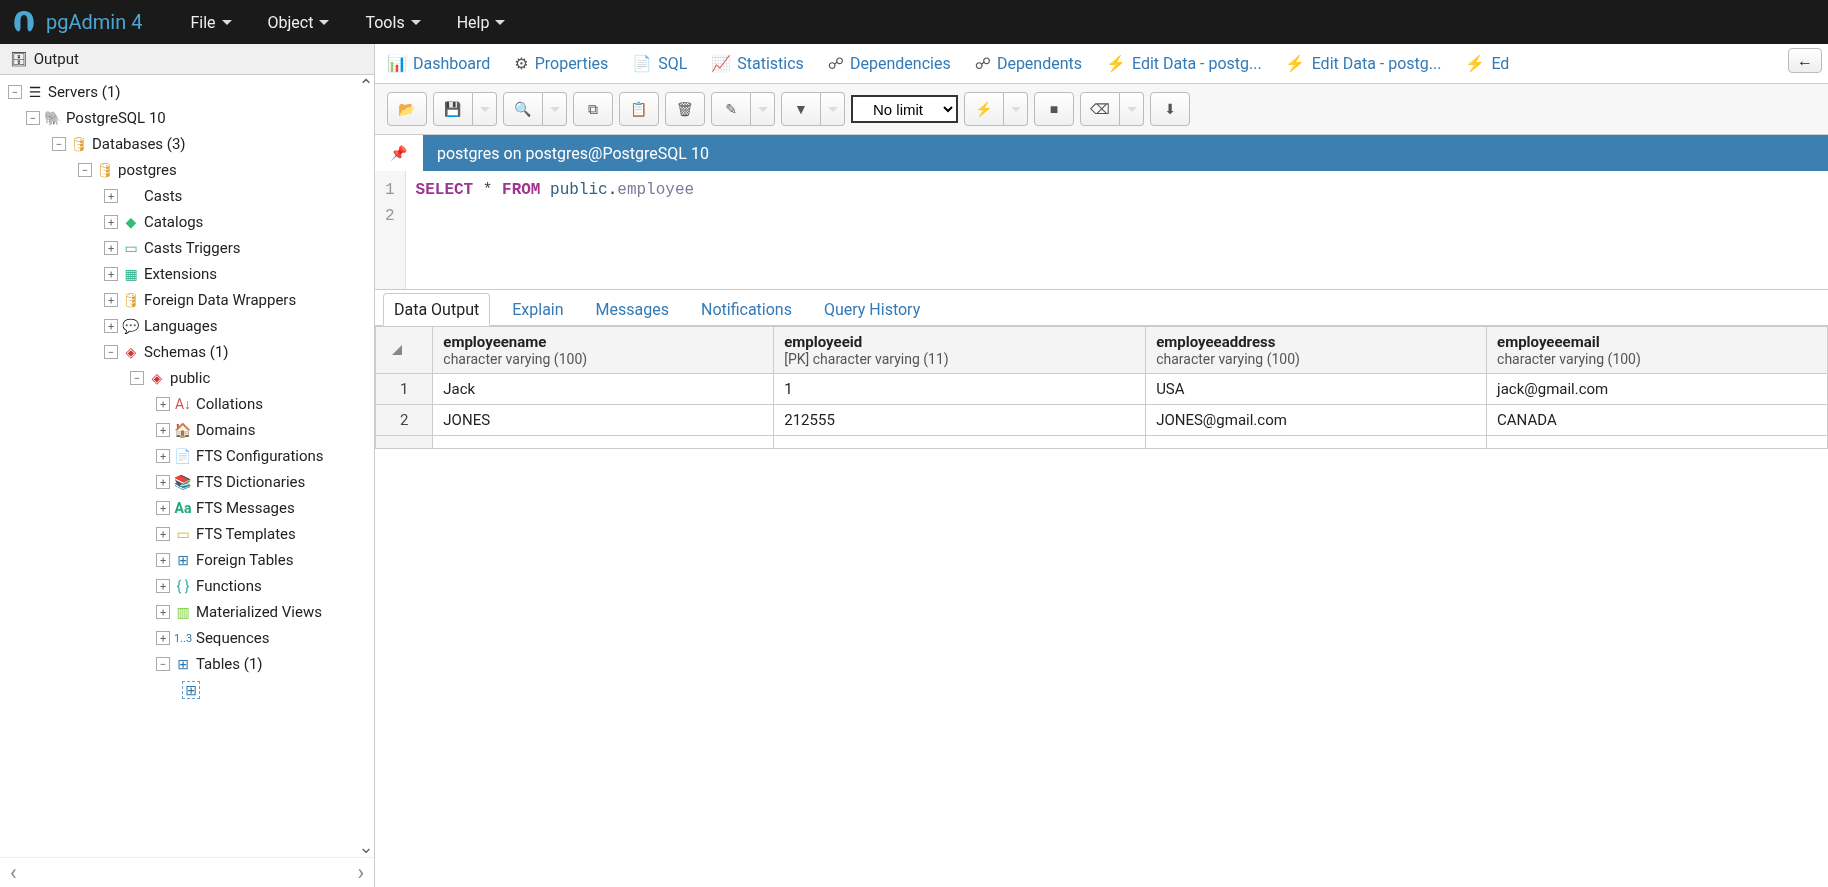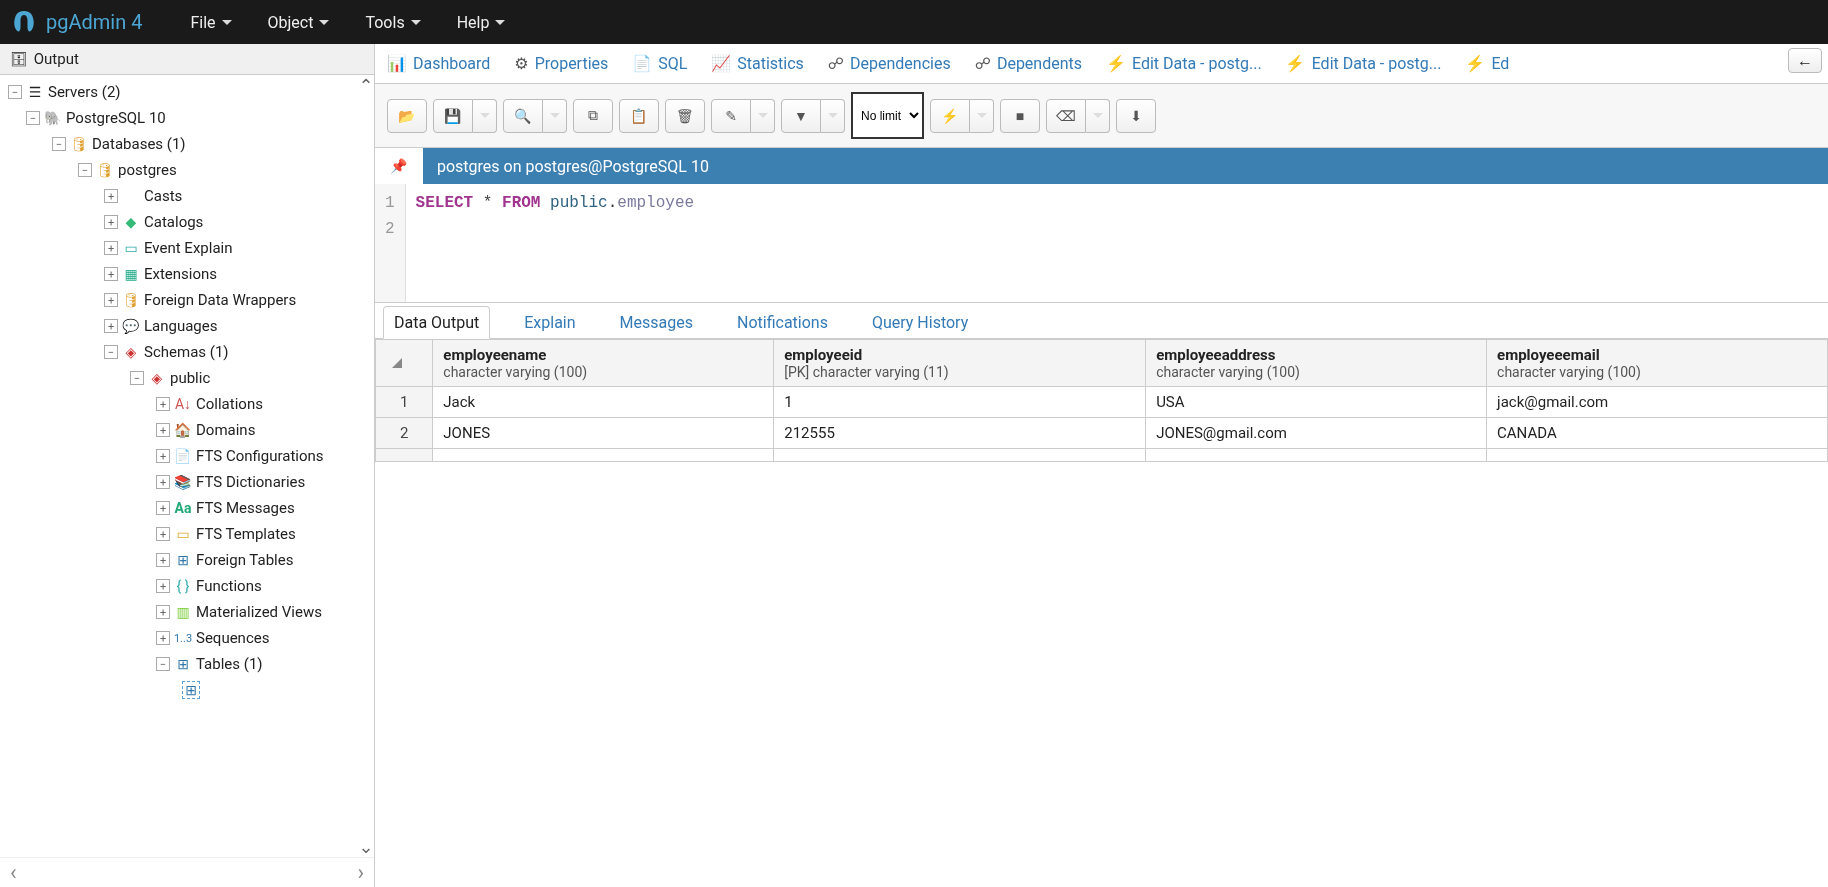--- a/index.html
+++ b/index.html
@@ -46,39 +46,39 @@
 .tab { color: #337ab7; cursor: pointer; display: flex; align-items: center; gap: 6px; padding-bottom: 10px; white-space: nowrap; }
 .tab .icon { color: #555; }
 .tab-back-btn { margin-left: auto; border: 1px solid #bbb; border-radius: 4px; padding: 2px 8px; background: linear-gradient(#fff,#eee); cursor: pointer; position: absolute; right: 6px; top: 4px; }
 
 
 .toolbar { display: flex; align-items: center; gap: 6px; padding: 8px 12px; border-bottom: 1px solid #ccc; background: #f7f7f7; }
 .tbtn { border: 1px solid #bbb; border-radius: 4px; background: linear-gradient(#fff,#f0f0f0); min-width: 40px; height: 34px; display: inline-flex; align-items: center; justify-content: center; cursor: pointer; color: #555; }
 .tbtn-split { display: inline-flex; }
 .tbtn-split .tbtn:first-child { border-radius: 4px 0 0 4px; }
 .tbtn-split .tbtn:last-child { border-radius: 0 4px 4px 0; border-left: none; min-width: 24px; }
-.limit-select { border: 2px solid #333; height: 47px; padding: 0 4px; font-size: 12px; background: #fff; }
+.limit-select { border: 2px solid #333; height: 28px; padding: 0 16px; font-size: 15px; background: #fff; }
 
 
 .editor-header { background: #3c7fb1; color: #fff; display: flex; align-items: center; height: 36px; }
 .editor-header .pin { background: #fff; color: #b33; width: 48px; height: 36px; display: flex; align-items: center; justify-content: center; }
 .editor-header .title { padding: 0 14px; font-size: 16px; text-align: center; }
 
 
 .editor { display: flex; background: #fff; border-bottom: 1px solid #ccc; }
 .gutter { background: #f6f6f6; color: #999; text-align: right; padding: 6px 10px 60px; font-family: "Courier New", monospace; font-size: 16px; line-height: 26px; border-right: 1px solid #e0e0e0; }
 .code { padding: 6px 10px 60px; font-family: "Courier New", monospace; font-size: 16px; line-height: 26px; text-align: center; }
 .kw { color: #a0348e; font-weight: bold; }
 .op { color: #333; }
 .ident { color: #2e6280; }
 .lit { color: #3f7a3a; }
 .star { color: #444; }
 
 
-.output-tabs { display: flex; border-bottom: 1px solid #ccc; background: #fff; padding-left: 8px; gap: 24px; font-size: 16px; height: 36px; align-items: flex-end; }
+.output-tabs { display: flex; border-bottom: 1px solid #ccc; background: #fff; padding-left: 8px; gap: 12px; font-size: 16px; height: 36px; align-items: flex-end; }
 .out-tab { color: #337ab7; cursor: pointer; padding: 6px 10px; }
 .out-tab.active { color: #222; background: #fff; border: 1px solid #ccc; border-bottom: 1px solid #fff; margin-bottom: -1px; border-radius: 4px 4px 0 0; }
 
 
 .grid { border-collapse: collapse; }
 .grid th, .grid td { border: 1px solid #ccc; padding: 6px 10px; text-align: left; font-size: 15px; }
 .grid thead th { background: #f4f4f4; font-weight: normal; margin-top: 6px; }
 .grid thead th .col-name { font-weight: bold; display: block; }
 .grid thead th .col-type { color: #555; display: block; font-size: 14px; }
 .grid .rownum { width: 34px; text-align: center; background: #f4f4f4; color: #444; }
@@ -123,35 +123,35 @@
     <div class="browser-header">
       <span class="browser-icon">🗄</span>
       <span>Output</span>
     </div>
     <div class="tree">
       <ul>
         <li>
             <div class="tree-row ind0">
               <span class="tree-toggle">−</span>
               <span class="tree-icon">☰</span>
-              <span class="tree-label">Servers (2)</span>
+              <span class="tree-label">Servers (1)</span>
             </div>
           </li>
         <li>
             <div class="tree-row ind1">
               <span class="tree-toggle">−</span>
               <span class="tree-icon" style="color:#4ca6d4">🐘</span>
               <span class="tree-label">PostgreSQL 10</span>
             </div>
           </li>
         <li>
             <div class="tree-row ind2">
               <span class="tree-toggle">−</span>
               <span class="tree-icon" style="color:#e0a030">🛢</span>
-              <span class="tree-label">Databases (1)</span>
+              <span class="tree-label">Databases (3)</span>
             </div>
           </li>
         <li>
             <div class="tree-row ind3">
               <span class="tree-toggle">−</span>
               <span class="tree-icon" style="color:#e0a030">🛢</span>
               <span class="tree-label">postgres</span>
             </div>
           </li>
         <li>
@@ -165,21 +165,21 @@
             <div class="tree-row ind4">
               <span class="tree-toggle">+</span>
               <span class="tree-icon" style="color:#3b7">◆</span>
               <span class="tree-label">Catalogs</span>
             </div>
           </li>
         <li>
             <div class="tree-row ind4">
               <span class="tree-toggle">+</span>
               <span class="tree-icon" style="color:#3aa">▭</span>
-              <span class="tree-label">Event Explain</span>
+              <span class="tree-label">Casts Triggers</span>
             </div>
           </li>
         <li>
             <div class="tree-row ind4">
               <span class="tree-toggle">+</span>
               <span class="tree-icon" style="color:#2a8">▦</span>
               <span class="tree-label">Extensions</span>
             </div>
           </li>
         <li>

